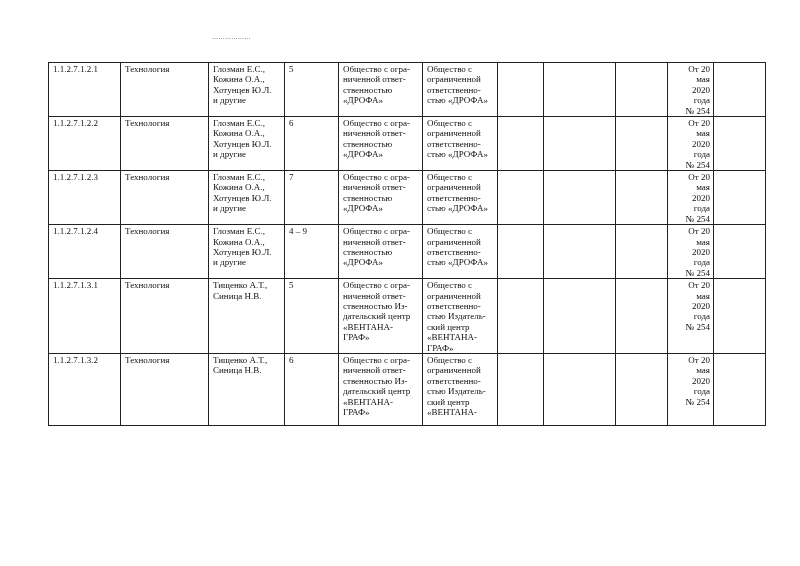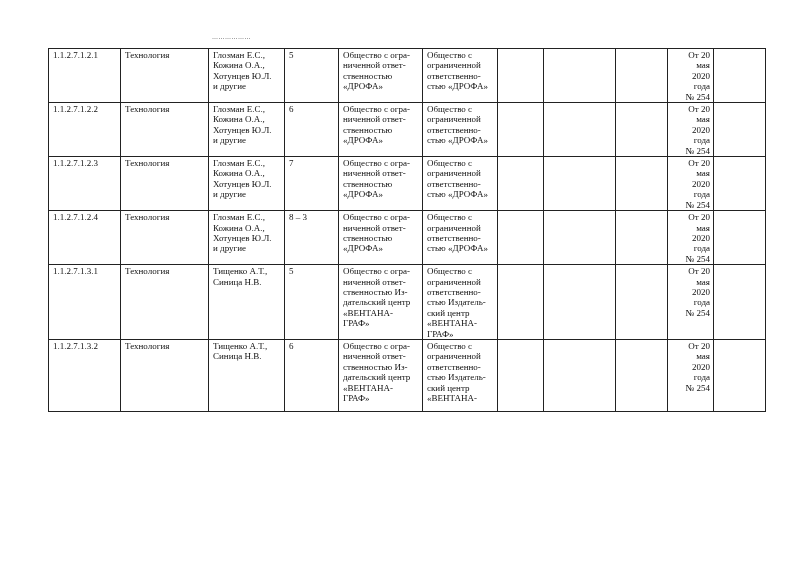--- a/index.html
+++ b/index.html
@@ -1,18 +1,18 @@
 <!DOCTYPE html>
 <html><head>
 <meta charset="utf-8">
 <style>
   html, body { margin:0; padding:0; background:#fff; }
   body { width:800px; height:566px; position:relative; overflow:hidden; font-family:"Liberation Serif", serif; color:#111; }
   .top-fragment { position:absolute; left:212px; top:34px; font-size:6px; color:#444; letter-spacing:0.5px; }
-  table { position:absolute; left:48px; top:48px; border-collapse:collapse; table-layout:fixed; }
+  table { position:absolute; left:48px; top:62px; border-collapse:collapse; table-layout:fixed; }
   td { border:1px solid #222; vertical-align:top; font-size:9px; line-height:10.4px; padding:1px 3px 0 4px; overflow:hidden; }
   td.date { text-align:right; padding-left:8px; }
   .row-wrap { white-space:pre-line; }
 </style>
 </head>
 <body>
 
 <div class="top-fragment">………………</div>
 
 <table>
@@ -105,21 +105,21 @@
 № 254</td>
     <td></td>
   </tr>
       <tr style="height: 42px; margin-left: 40px;">
     <td>1.1.2.7.1.2.4</td>
     <td>Технология</td>
     <td class="row-wrap">Глозман Е.С.,
 Кожина О.А.,
 Хотунцев Ю.Л.
 и другие</td>
-    <td>8 – 3</td>
+    <td>4 – 9</td>
     <td class="row-wrap">Общество с огра-
 ниченной ответ-
 ственностью
 «ДРОФА»</td>
     <td class="row-wrap">Общество с
 ограниченной
 ответственно-
 стью «ДРОФА»</td>
     <td></td>
     <td></td>

